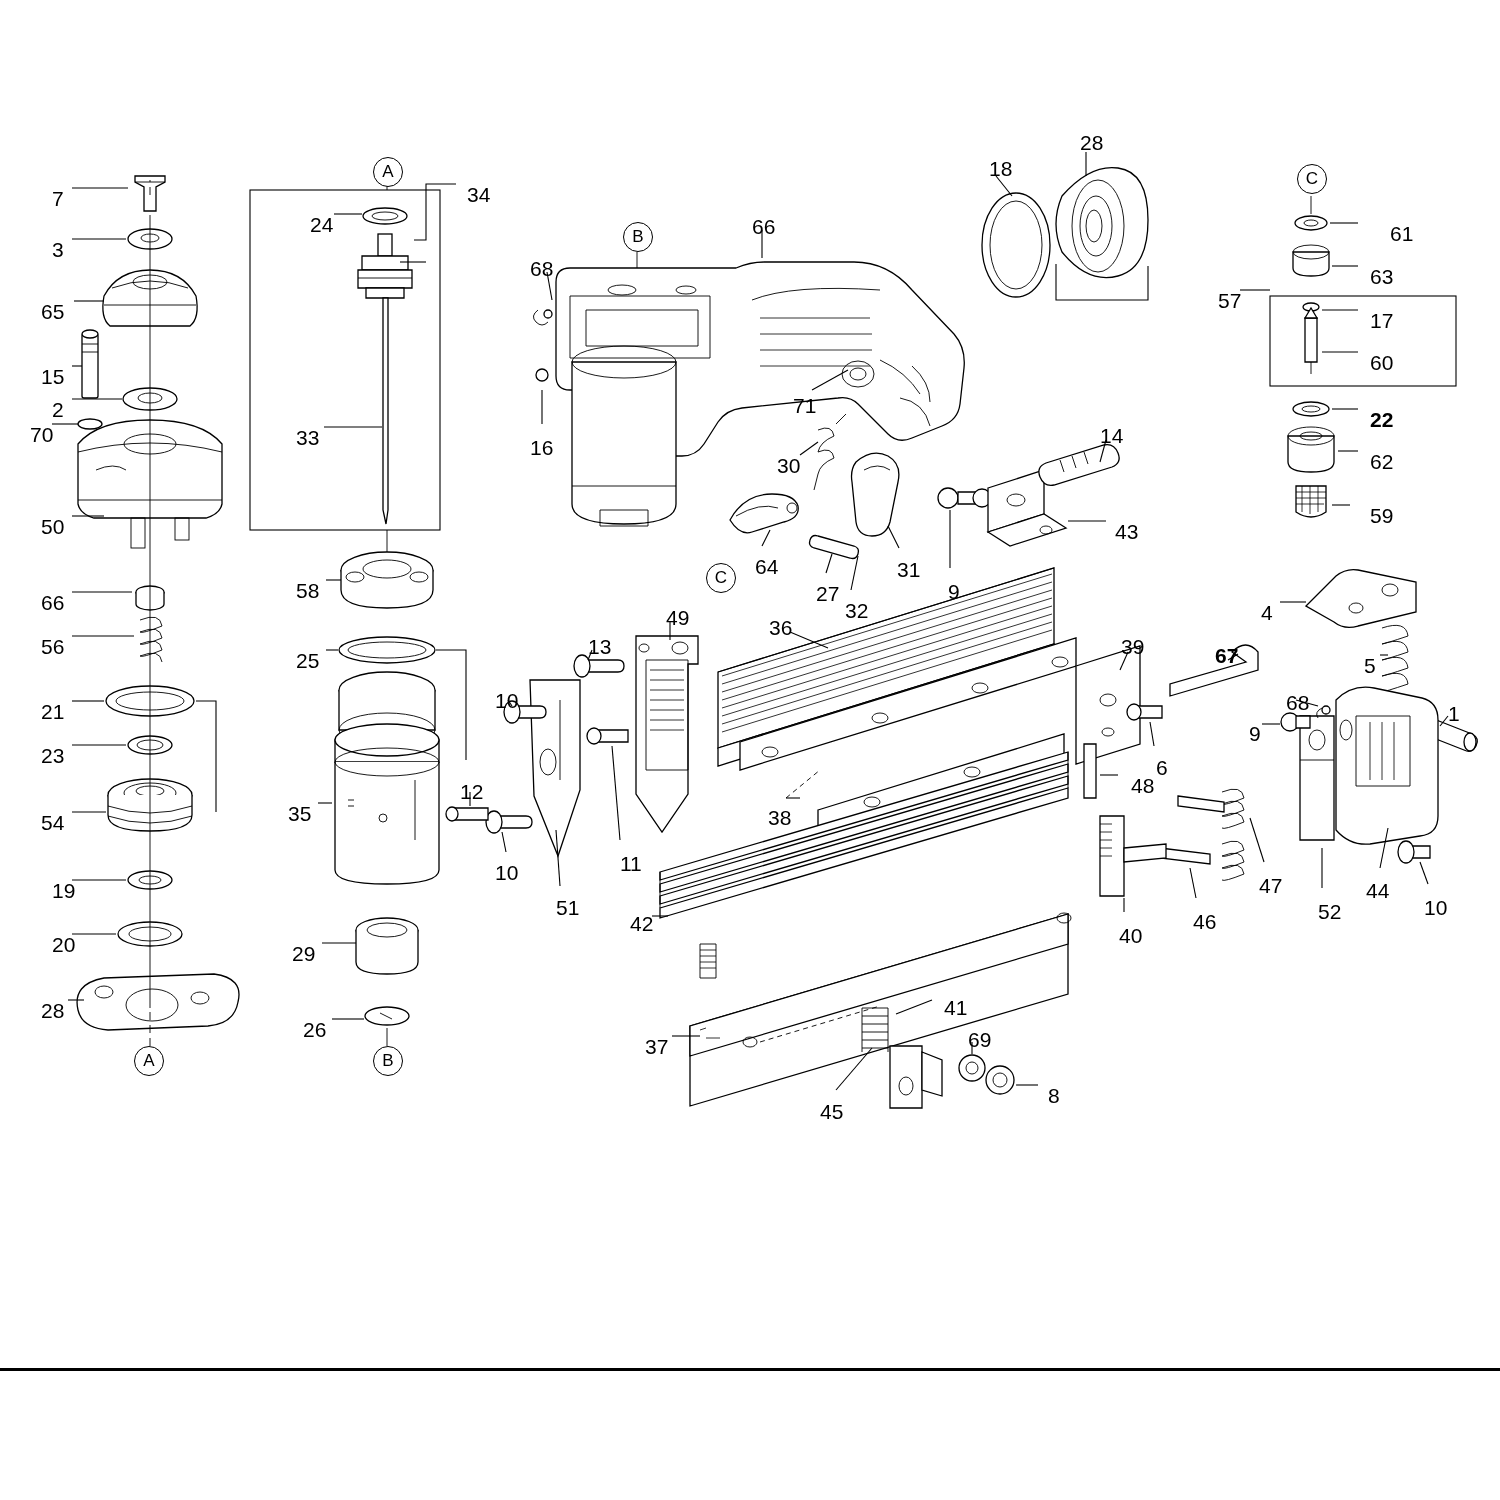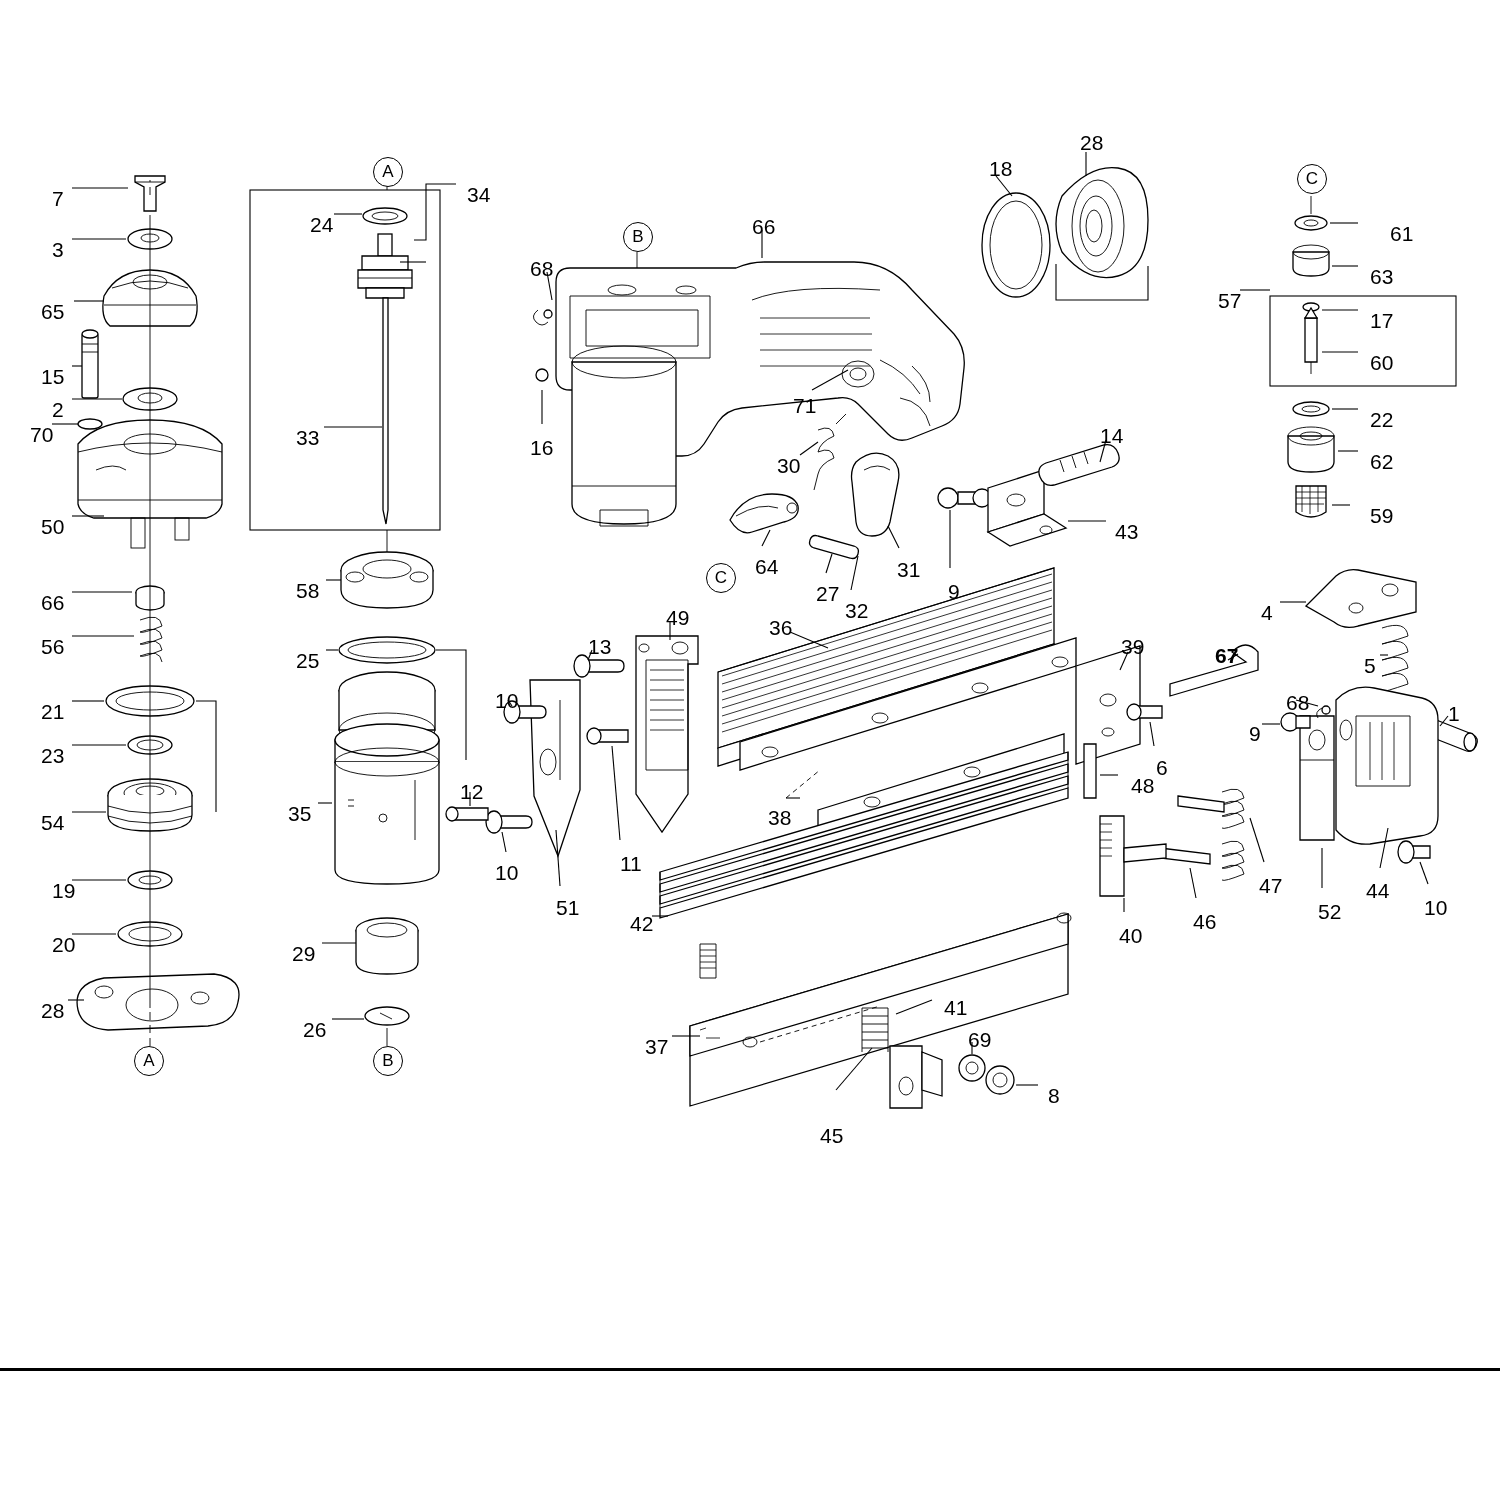--- a/index.html
+++ b/index.html
@@ -638,21 +638,21 @@
       <div class="callout" style="left: 948px; top: 581px;">9</div>
       <div class="callout" style="left: 1115px; top: 521px;">43</div>
       <div class="callout" style="left: 1100px; top: 425px;">14</div>
       <div class="callout" style="left: 989px; top: 158px;">18</div>
       <div class="callout" style="left: 1080px; top: 132px;">28</div>
       <div class="callout" style="left: 1370px; top: 223px; margin-left: 20px;">61</div>
       <div class="callout" style="left: 1370px; top: 266px;">63</div>
       <div class="callout" style="left: 1218px; top: 290px;">57</div>
       <div class="callout" style="left: 1370px; top: 310px;">17</div>
       <div class="callout" style="left: 1370px; top: 352px;">60</div>
-      <div class="callout" style="left: 1370px; top: 409px;">22</div>
+      <div class="callout" style="left: 1370px; top: 409px; font-weight: bold;">22</div>
       <div class="callout" style="left: 1370px; top: 451px;">62</div>
       <div class="callout" style="left: 1370px; top: 505px;">59</div>
       <div class="callout" style="left: 588px; top: 636px;">13</div>
       <div class="callout" style="left: 666px; top: 607px;">49</div>
       <div class="callout" style="left: 495px; top: 690px;">10</div>
       <div class="callout" style="left: 460px; top: 781px;">12</div>
       <div class="callout" style="left: 495px; top: 862px;">10</div>
       <div class="callout" style="left: 620px; top: 853px;">11</div>
       <div class="callout" style="left: 556px; top: 897px;">51</div>
       <div class="callout" style="left: 769px; top: 617px;">36</div>
@@ -668,21 +668,21 @@
       <div class="callout" style="left: 1364px; top: 655px;">5</div>
       <div class="callout" style="left: 1448px; top: 703px;">1</div>
       <div class="callout" style="left: 1259px; top: 875px;">47</div>
       <div class="callout" style="left: 1193px; top: 911px;">46</div>
       <div class="callout" style="left: 1119px; top: 925px;">40</div>
       <div class="callout" style="left: 1318px; top: 901px;">52</div>
       <div class="callout" style="left: 1366px; top: 880px;">44</div>
       <div class="callout" style="left: 1424px; top: 897px;">10</div>
       <div class="callout" style="left: 645px; top: 1036px;">37</div>
       <div class="callout" style="left: 944px; top: 997px;">41</div>
-      <div class="callout" style="left: 820px; top: 1101px; margin-top: 24px;">45</div>
+      <div class="callout" style="left: 820px; top: 1101px;">45</div>
       <div class="callout" style="left: 968px; top: 1029px; text-align: center;">69</div>
       <div class="callout" style="left: 1048px; top: 1085px;">8</div>
     </div>
 
   <div id="refs">
       <div class="circle-ref" style="left: 373px; top: 157px;">A</div>
       <div class="circle-ref" style="left: 623px; top: 222px;">B</div>
       <div class="circle-ref" style="left: 1297px; top: 164px;">C</div>
       <div class="circle-ref" style="left: 706px; top: 563px;">C</div>
       <div class="circle-ref" style="left: 134px; top: 1046px;">A</div>

